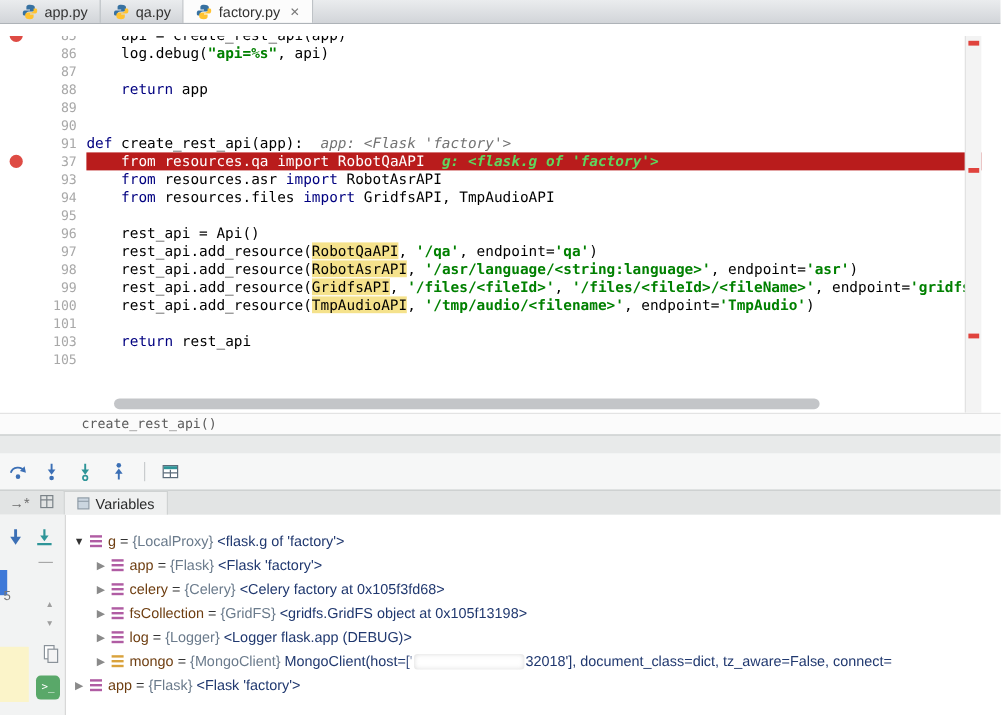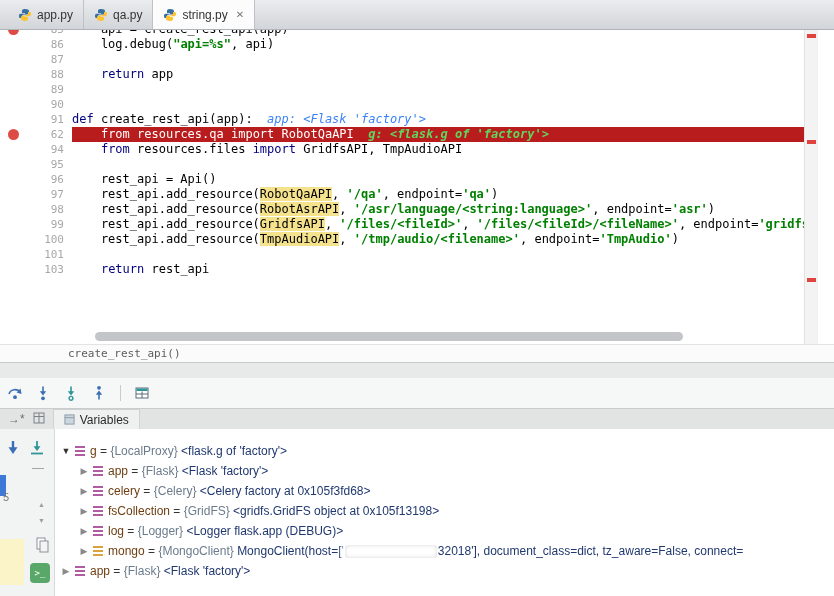--- a/index.html
+++ b/index.html
@@ -1,21 +1,21 @@
 <!DOCTYPE html>
 <html><head>
 <meta charset="utf-8">
 <style>
   *{margin:0;padding:0;box-sizing:border-box}
   html,body{background:#ffffff}
   body{font-family:"Liberation Sans",sans-serif}
   #app{position:relative;width:834px;height:596px;overflow:hidden;background:#fff;font-size:12px}
 
   
-  .tabbar{position:absolute;left:0;top:0;width:834px;height:30px;
+  .tabbar{position:absolute;left:0;top:0;width:834px;height:20px;
     background:linear-gradient(#EAECEE,#D2D5D9);border-bottom:1px solid #AEB3B8;
     display:flex;align-items:stretch;padding-left:8px}
   .tab{display:flex;align-items:center;gap:5px;padding:0 10px;border-right:1px solid #BEC2C6;
     color:#333;font-size:12px;cursor:default}
   .tab.active{background:#FCFCFC}
   .tab .tab-close{display:none;color:#787878;font-size:10px;margin-left:3px}
   .tab.active .tab-close{display:inline}
   .pyicon{display:inline-flex;width:14px;height:14px}
 
   
@@ -23,21 +23,21 @@
   .lines{position:absolute;left:0;top:-8px;width:100%}
   .line{display:flex;height:15px;line-height:15px;font-family:"DejaVu Sans Mono",monospace;font-size:12px;white-space:pre}
   .g-bp{width:34px;position:relative;flex:none}
   .bp-dot{position:absolute;left:8px;top:2px;width:11px;height:11px;border-radius:50%;background:#DE4B44}
   .g-num{width:38px;flex:none;text-align:right;color:#A8A8A8;font-size:11px;padding-right:8px}
   .code{flex:1}
   .t-k{color:#000080;font-weight:normal}
   .t-s{color:#008000;font-weight:bold}
   .t-p{color:#000}
   .t-hl{background:#F5E28C;color:#000}
-  .t-hint{color:#3b82f6;font-style:italic}
+  .t-hint{color:#737373;font-style:italic}
   .t-ghint{color:#2FA52F;font-style:italic}
   .line.exec .code{background:#b91c1c}
   .line.exec .t-k,.line.exec .t-p{color:#fff}
   .line.exec .t-ghint{color:#5FD75F;font-weight:bold}
   .line.bpline .code{background:#F8DCDA}
 
   
   .stripe{position:absolute;right:0;top:0;width:14px;height:314px;background:#F3F3F3;border-left:1px solid #E2E2E2}
   .mark{position:absolute;left:2px;width:9px;height:4px;background:#E0433D}
   
@@ -115,44 +115,46 @@
     <span class="tab-label">qa.py</span>
 
   </div>
       <div class="tab active">
     <span class="pyicon">
       <svg width="14" height="14" viewBox="0 0 14 14">
         <path d="M7 1C4.2 1 4 2.3 4 3.2V5h3v.8H2.6C1.2 5.8 1 7 1 8.2 1 9.8 1.6 10 3 10h1V8.4C4 7.3 5 6.6 6.1 6.6H9c1.1 0 2-.8 2-1.9V3.2C11 1.9 9.8 1 7 1z" fill="#3771A1"></path>
         <path d="M7 13c2.8 0 3-1.3 3-2.2V9H7v-.8h4.4C12.8 8.2 13 7 13 5.8 13 4.2 12.4 4 11 4h-1v1.6C10 6.7 9 7.4 7.9 7.4H5c-1.1 0-2 .8-2 1.9v1.5C3 12.1 4.2 13 7 13z" fill="#FFC331"></path>
       </svg>
     </span>
-    <span class="tab-label">string.py</span>
+    <span class="tab-label">factory.py</span>
     <span class="tab-close">✕</span>
   </div>
     </div>
 
   <div class="editor">
     <div class="lines">
         <div class="line"><span class="g-bp"><span class="bp-dot"></span></span><span class="g-num">85</span><span class="code"><span class="t-p">    api = create_rest_api(app)</span></span></div>
         <div class="line"><span class="g-bp"></span><span class="g-num">86</span><span class="code"><span class="t-p">    log.debug(</span><span class="t-s">"api=%s"</span><span class="t-p">, api)</span></span></div>
         <div class="line"><span class="g-bp"></span><span class="g-num">87</span><span class="code"></span></div>
         <div class="line"><span class="g-bp"></span><span class="g-num">88</span><span class="code"><span class="t-p">    </span><span class="t-k">return</span><span class="t-p"> app</span></span></div>
         <div class="line"><span class="g-bp"></span><span class="g-num">89</span><span class="code"></span></div>
         <div class="line"><span class="g-bp"></span><span class="g-num">90</span><span class="code"></span></div>
         <div class="line"><span class="g-bp"></span><span class="g-num">91</span><span class="code"><span class="t-k">def</span><span class="t-p"> create_rest_api(app):  </span><span class="t-hint">app: &lt;Flask 'factory'&gt;</span></span></div>
-        <div class="line exec"><span class="g-bp"><span class="bp-dot"></span></span><span class="g-num">62</span><span class="code"><span class="t-p">    </span><span class="t-k">from</span><span class="t-p"> resources.qa </span><span class="t-k">import</span><span class="t-p"> RobotQaAPI  </span><span class="t-ghint">g: &lt;flask.g of 'factory'&gt;</span></span></div>
+        <div class="line exec"><span class="g-bp"><span class="bp-dot"></span></span><span class="g-num">37</span><span class="code"><span class="t-p">    </span><span class="t-k">from</span><span class="t-p"> resources.qa </span><span class="t-k">import</span><span class="t-p"> RobotQaAPI  </span><span class="t-ghint">g: &lt;flask.g of 'factory'&gt;</span></span></div>
+        <div class="line"><span class="g-bp"></span><span class="g-num">93</span><span class="code"><span class="t-p">    </span><span class="t-k">from</span><span class="t-p"> resources.asr </span><span class="t-k">import</span><span class="t-p"> RobotAsrAPI</span></span></div>
         <div class="line"><span class="g-bp"></span><span class="g-num">94</span><span class="code"><span class="t-p">    </span><span class="t-k">from</span><span class="t-p"> resources.files </span><span class="t-k">import</span><span class="t-p"> GridfsAPI, TmpAudioAPI</span></span></div>
         <div class="line"><span class="g-bp"></span><span class="g-num">95</span><span class="code"></span></div>
         <div class="line"><span class="g-bp"></span><span class="g-num">96</span><span class="code"><span class="t-p">    rest_api = Api()</span></span></div>
         <div class="line"><span class="g-bp"></span><span class="g-num">97</span><span class="code"><span class="t-p">    rest_api.add_resource(</span><span class="t-hl">RobotQaAPI</span><span class="t-p">, </span><span class="t-s">'/qa'</span><span class="t-p">, endpoint=</span><span class="t-s">'qa'</span><span class="t-p">)</span></span></div>
         <div class="line"><span class="g-bp"></span><span class="g-num">98</span><span class="code"><span class="t-p">    rest_api.add_resource(</span><span class="t-hl">RobotAsrAPI</span><span class="t-p">, </span><span class="t-s">'/asr/language/&lt;string:language&gt;'</span><span class="t-p">, endpoint=</span><span class="t-s">'asr'</span><span class="t-p">)</span></span></div>
         <div class="line"><span class="g-bp"></span><span class="g-num">99</span><span class="code"><span class="t-p">    rest_api.add_resource(</span><span class="t-hl">GridfsAPI</span><span class="t-p">, </span><span class="t-s">'/files/&lt;fileId&gt;'</span><span class="t-p">, </span><span class="t-s">'/files/&lt;fileId&gt;/&lt;fileName&gt;'</span><span class="t-p">, endpoint=</span><span class="t-s">'gridfs'</span><span class="t-p">)</span></span></div>
         <div class="line"><span class="g-bp"></span><span class="g-num">100</span><span class="code"><span class="t-p">    rest_api.add_resource(</span><span class="t-hl">TmpAudioAPI</span><span class="t-p">, </span><span class="t-s">'/tmp/audio/&lt;filename&gt;'</span><span class="t-p">, endpoint=</span><span class="t-s">'TmpAudio'</span><span class="t-p">)</span></span></div>
         <div class="line"><span class="g-bp"></span><span class="g-num">101</span><span class="code"></span></div>
         <div class="line"><span class="g-bp"></span><span class="g-num">103</span><span class="code"><span class="t-p">    </span><span class="t-k">return</span><span class="t-p"> rest_api</span></span></div>
+        <div class="line"><span class="g-bp"></span><span class="g-num">105</span><span class="code"></span></div>
       </div>
     <div class="stripe">
       <span class="mark" style="top:4px"></span>
       <span class="mark" style="top:110px"></span>
       <span class="mark" style="top:248px"></span>
     </div>
     <div class="hthumb"></div>
   </div>
 
   <div class="breadcrumb"><span>create_rest_api()</span></div>

